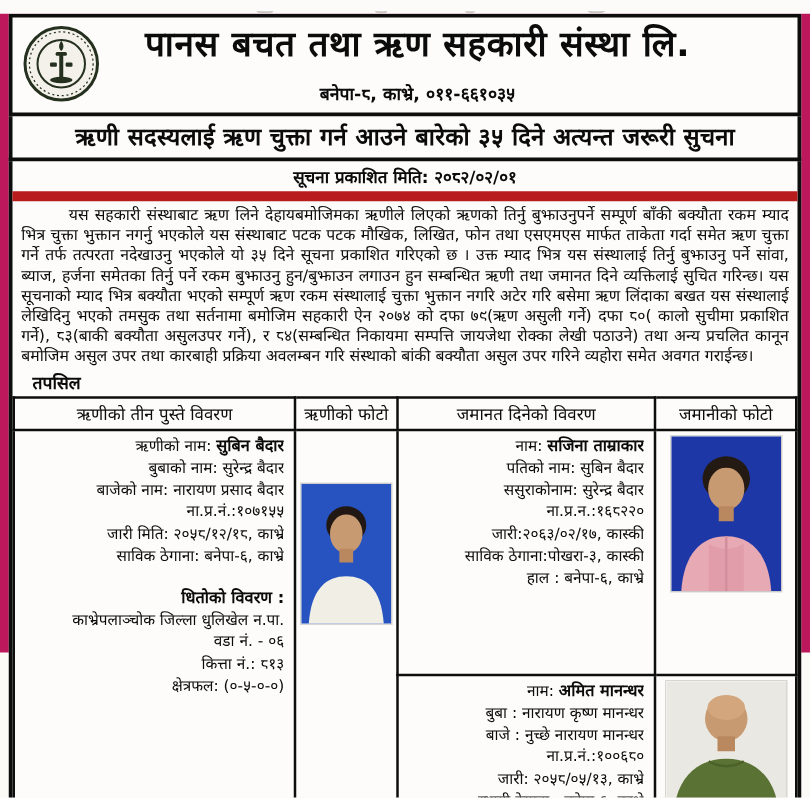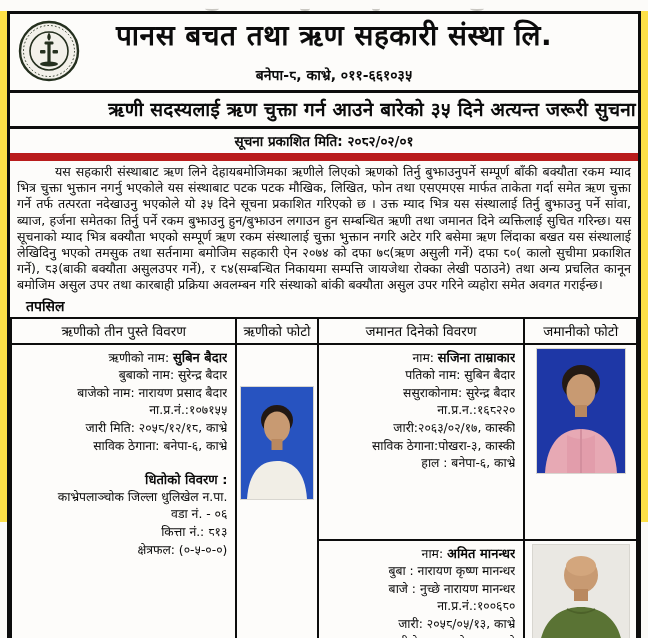--- a/index.html
+++ b/index.html
@@ -1,38 +1,38 @@
 <!DOCTYPE html>
 <html lang="ne"><head>
 <meta charset="utf-8">
 <style>
   html,body{margin:0;padding:0;background:#fbfaf7;}
   body{
     width:648px;height:638px;overflow:hidden;
     font-family:"DejaVu Sans","Liberation Sans",sans-serif;
     color:#0b0b0b;-webkit-font-smoothing:antialiased;
   }
-  .sheet{position:relative;width:648px;height:522px;background:#fde047;}
+  .sheet{position:relative;width:648px;height:522px;background:#be185d;}
   .top-strip{height:11px;background:#fcfbf9;position:relative;overflow:hidden;}
   .top-strip i{position:absolute;top:6px;height:3px;width:14px;border-bottom:2px solid #c9c7c2;border-radius:50%;}
   .frame{margin:0 7px;background:#fdfcfa;}
 
   
   .header-box{
     border:3px solid #0d0d0d;display:flex;align-items:center;
     padding:4px 10px 6px 8px;height:66px;
   }
   .seal{flex:0 0 62px;height:62px;}
   .titles{flex:1;text-align:center;padding-right:40px;}
   .org-name{font-size:28px;font-weight:bold;letter-spacing:.5px;line-height:34px;}
   .org-address{font-size:14px;font-weight:bold;margin-top:12px;}
 
   
   .headline-box{
-    border:3px solid #0d0d0d;border-top:none;text-align:right;
+    border:3px solid #0d0d0d;border-top:none;text-align:center;
     font-size:19px;font-weight:800;padding:3px 2px 4px;letter-spacing:.2px;
   }
 
   
   .content-box{border:3px solid #0d0d0d;border-top:none;}
   .date-row{
     border-bottom:8px solid #b91c1c;text-align:center;
     font-size:13.5px;font-weight:bold;padding:3px 0;
   }
   .body-para{

